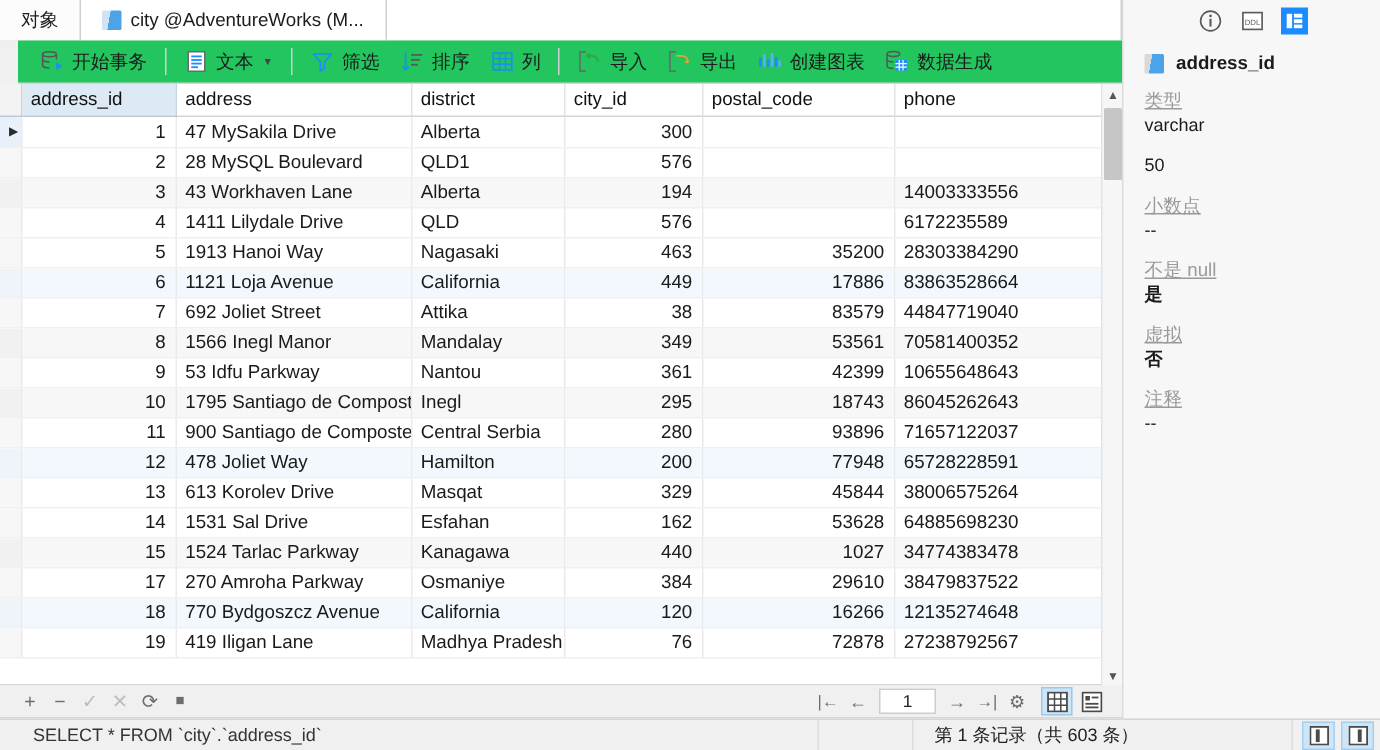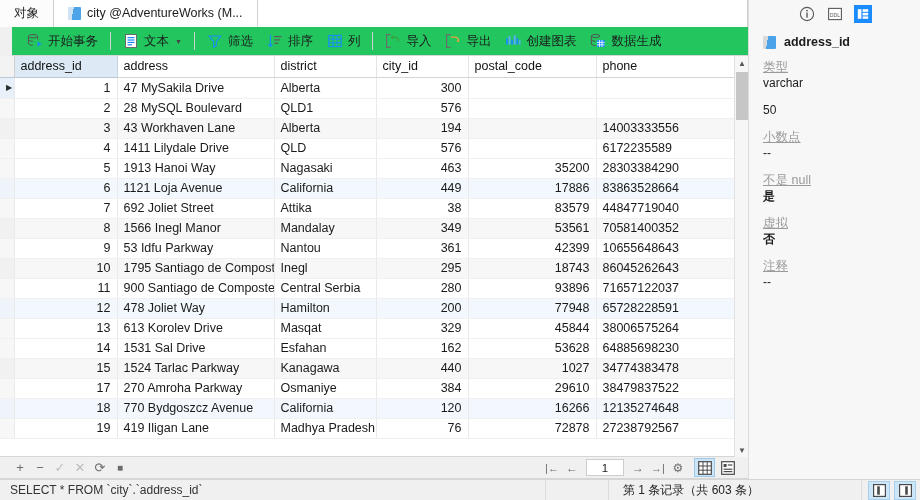--- a/index.html
+++ b/index.html
@@ -131,21 +131,21 @@
   }
   .vbtn.on { background: #cde6f7; border: 1px solid #9ec8e8; }
 
   
   .statusbar {
     position: absolute; left: 0; bottom: 0; width: 920px; height: 21px;
     background: #f0f0f0; border-top: 1px solid #d6d6d6;
     display: flex; align-items: center;
   }
   .sql {
-    padding-left: 10px; font-size: 12px; color: #333; white-space: nowrap;
+    padding-left: 22px; font-size: 12px; color: #333; white-space: nowrap;
     flex: 0 0 auto;
   }
   .statusbar .sep { width: 1px; height: 21px; background: #dcdcdc; }
   .recinfo { font-size: 12px; color: #222; padding: 0 14px; white-space: nowrap; }
   .panelbtn {
     width: 22px; height: 19px; display: flex; align-items: center; justify-content: center;
     background: #cde6f7; border: 1px solid #a6cfee; margin-right: 4px;
   }
 
   

